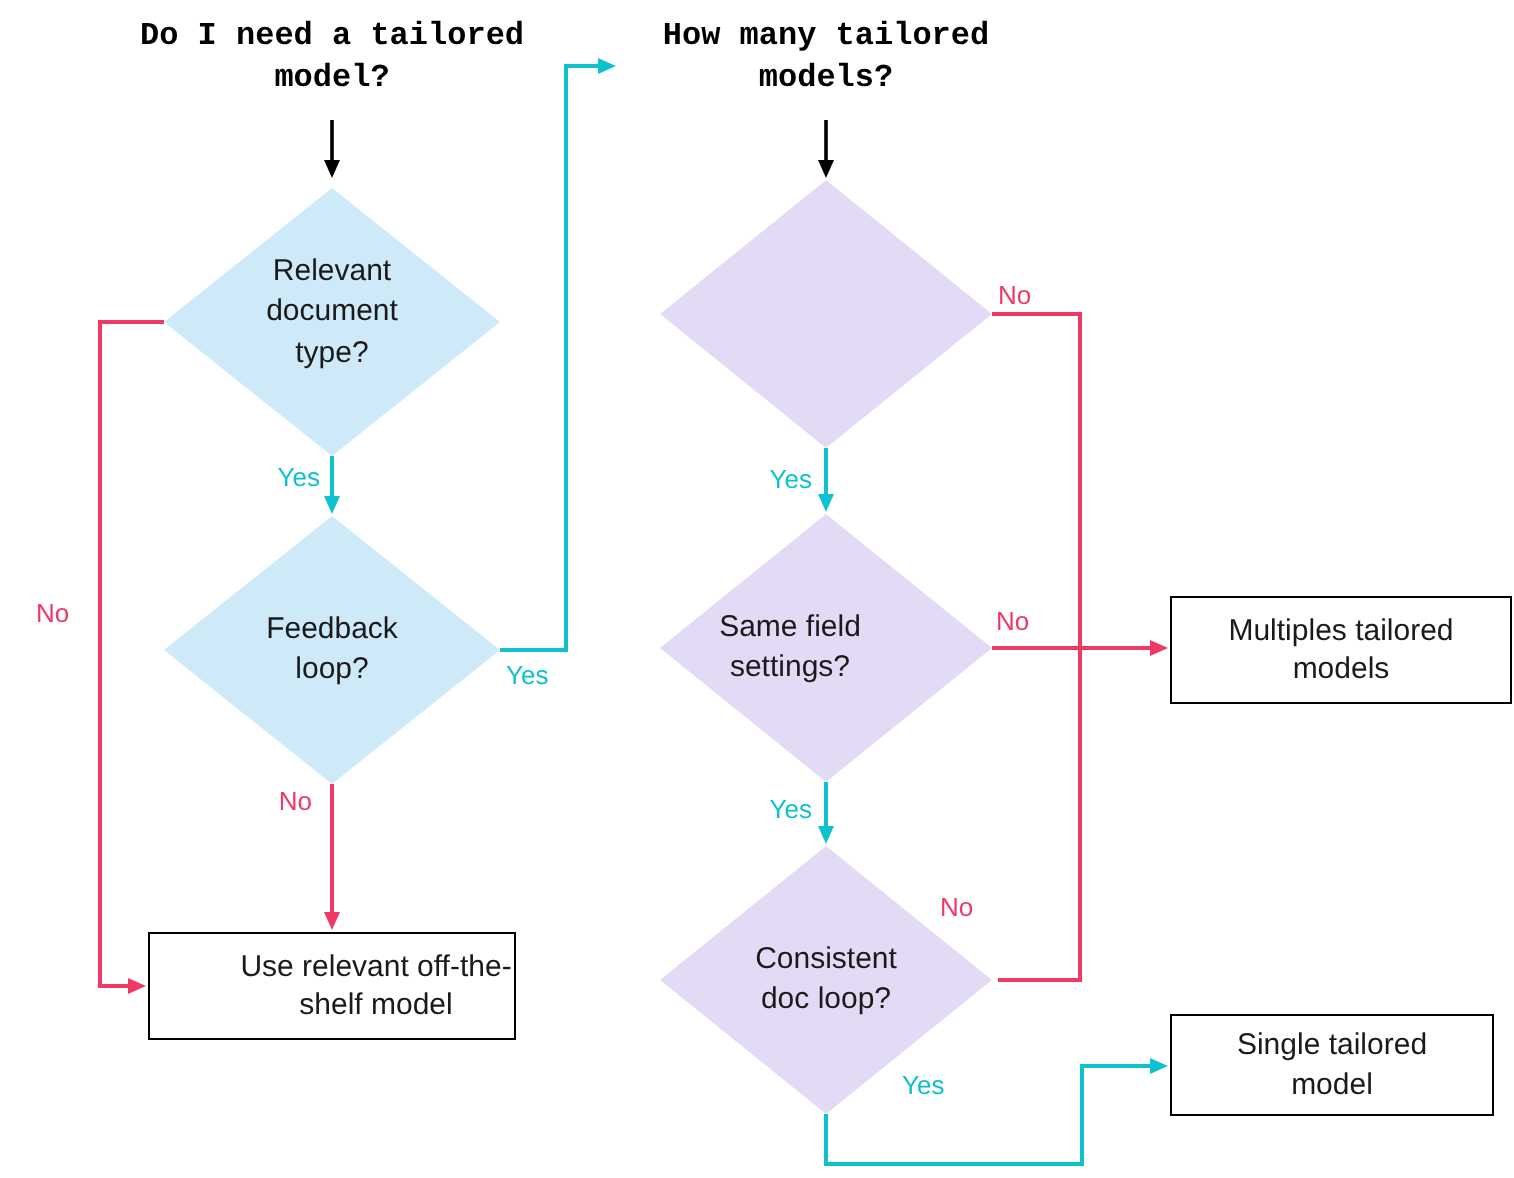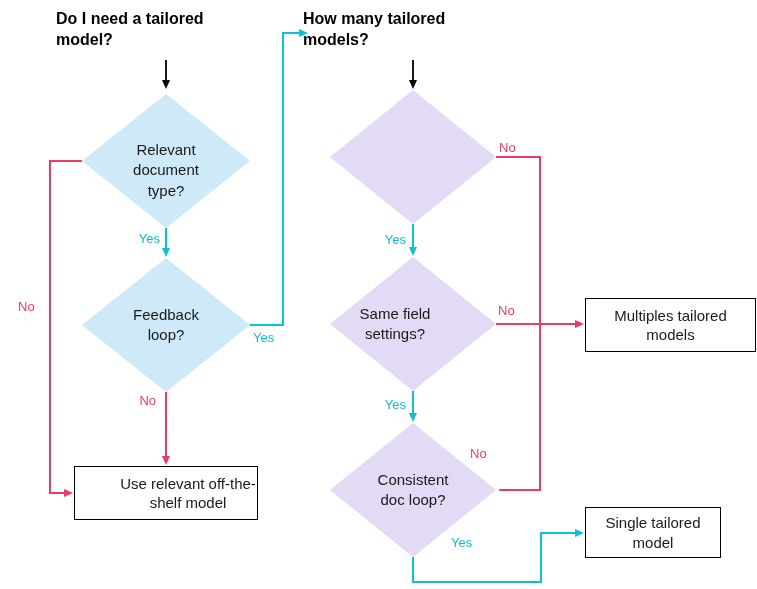--- a/index.html
+++ b/index.html
@@ -26,23 +26,24 @@
   .mk-pink  { fill: var(--pink); }
   .mk-black { fill: #000; }
   .diamond-blue   { fill: var(--blue-fill); }
   .diamond-purple { fill: var(--purple-fill); }
 
   .title {
     position: absolute;
     font-size: 16px;
     font-weight: 700;
     color: #000;
-    text-align: left;
+    text-align: center;
     white-space: pre-line;
     line-height: 1.32;
+    font-family: Liberation Mono, monospace;
   }
   .dlabel {
     position: absolute;
     font-size: 15px;
     color: #1a1a1a;
     text-align: center;
     white-space: pre-line;
     line-height: 1.35;
   }
   .rbox {
@@ -105,35 +106,35 @@
     <polygon class="diamond-purple" points="413,90 496,157 413,224 330,157"></polygon>
     <polygon class="diamond-purple" points="413,257 496,324 413,391 330,324"></polygon>
     <polygon class="diamond-purple" points="413,423 496,490 413,557 330,490"></polygon>
   </svg>
 
   <div class="title" style="left:56px; top:8px; width:220px;">Do I need a tailored
 model?</div>
   <div class="title" style="left:303px; top:8px; width:220px;">How many tailored
 models?</div>
 
-  <div class="dlabel" style="left:96px; top:140px; width:140px;">Relevant
+  <div class="dlabel" style="left:96px; top:126px; width:140px;">Relevant
 document
 type?</div>
   <div class="dlabel" style="left:96px; top:305px; width:140px;">Feedback
 loop?</div>
   <div class="dlabel" style="left:325px; top:304px; width:140px;">Same field
 settings?</div>
   <div class="dlabel" style="left:343px; top:470px; width:140px;">Consistent
 doc loop?</div>
 
   <div class="rbox" style="left:74px; top:466px; width:184px; height:54px;padding-left:44px;">Use relevant off-the-
 shelf model</div>
   <div class="rbox" style="left:585px; top:298px; width:171px; height:54px;">Multiples tailored
 models</div>
-  <div class="rbox" style="left:585px; top:507px; width:136px; height:51px;">Single tailored
+  <div class="rbox" style="left:585px; top:507px; width:162px; height:51px;">Single tailored
 model</div>
 
   <div class="lbl yes t-right" style="left:130px; top:232px; width:30px;">Yes</div>
   <div class="lbl no" style="left:18px; top:300px; width:26px;">No</div>
   <div class="lbl yes" style="left:253px; top:331px; width:34px;">Yes</div>
   <div class="lbl no t-right" style="left:130px; top:394px; width:26px;">No</div>
 
   <div class="lbl no" style="left:499px; top:141px; width:26px;">No</div>
   <div class="lbl yes t-right" style="left:376px; top:233px; width:30px;">Yes</div>
   <div class="lbl no" style="left:498px; top:304px; width:26px;">No</div>

